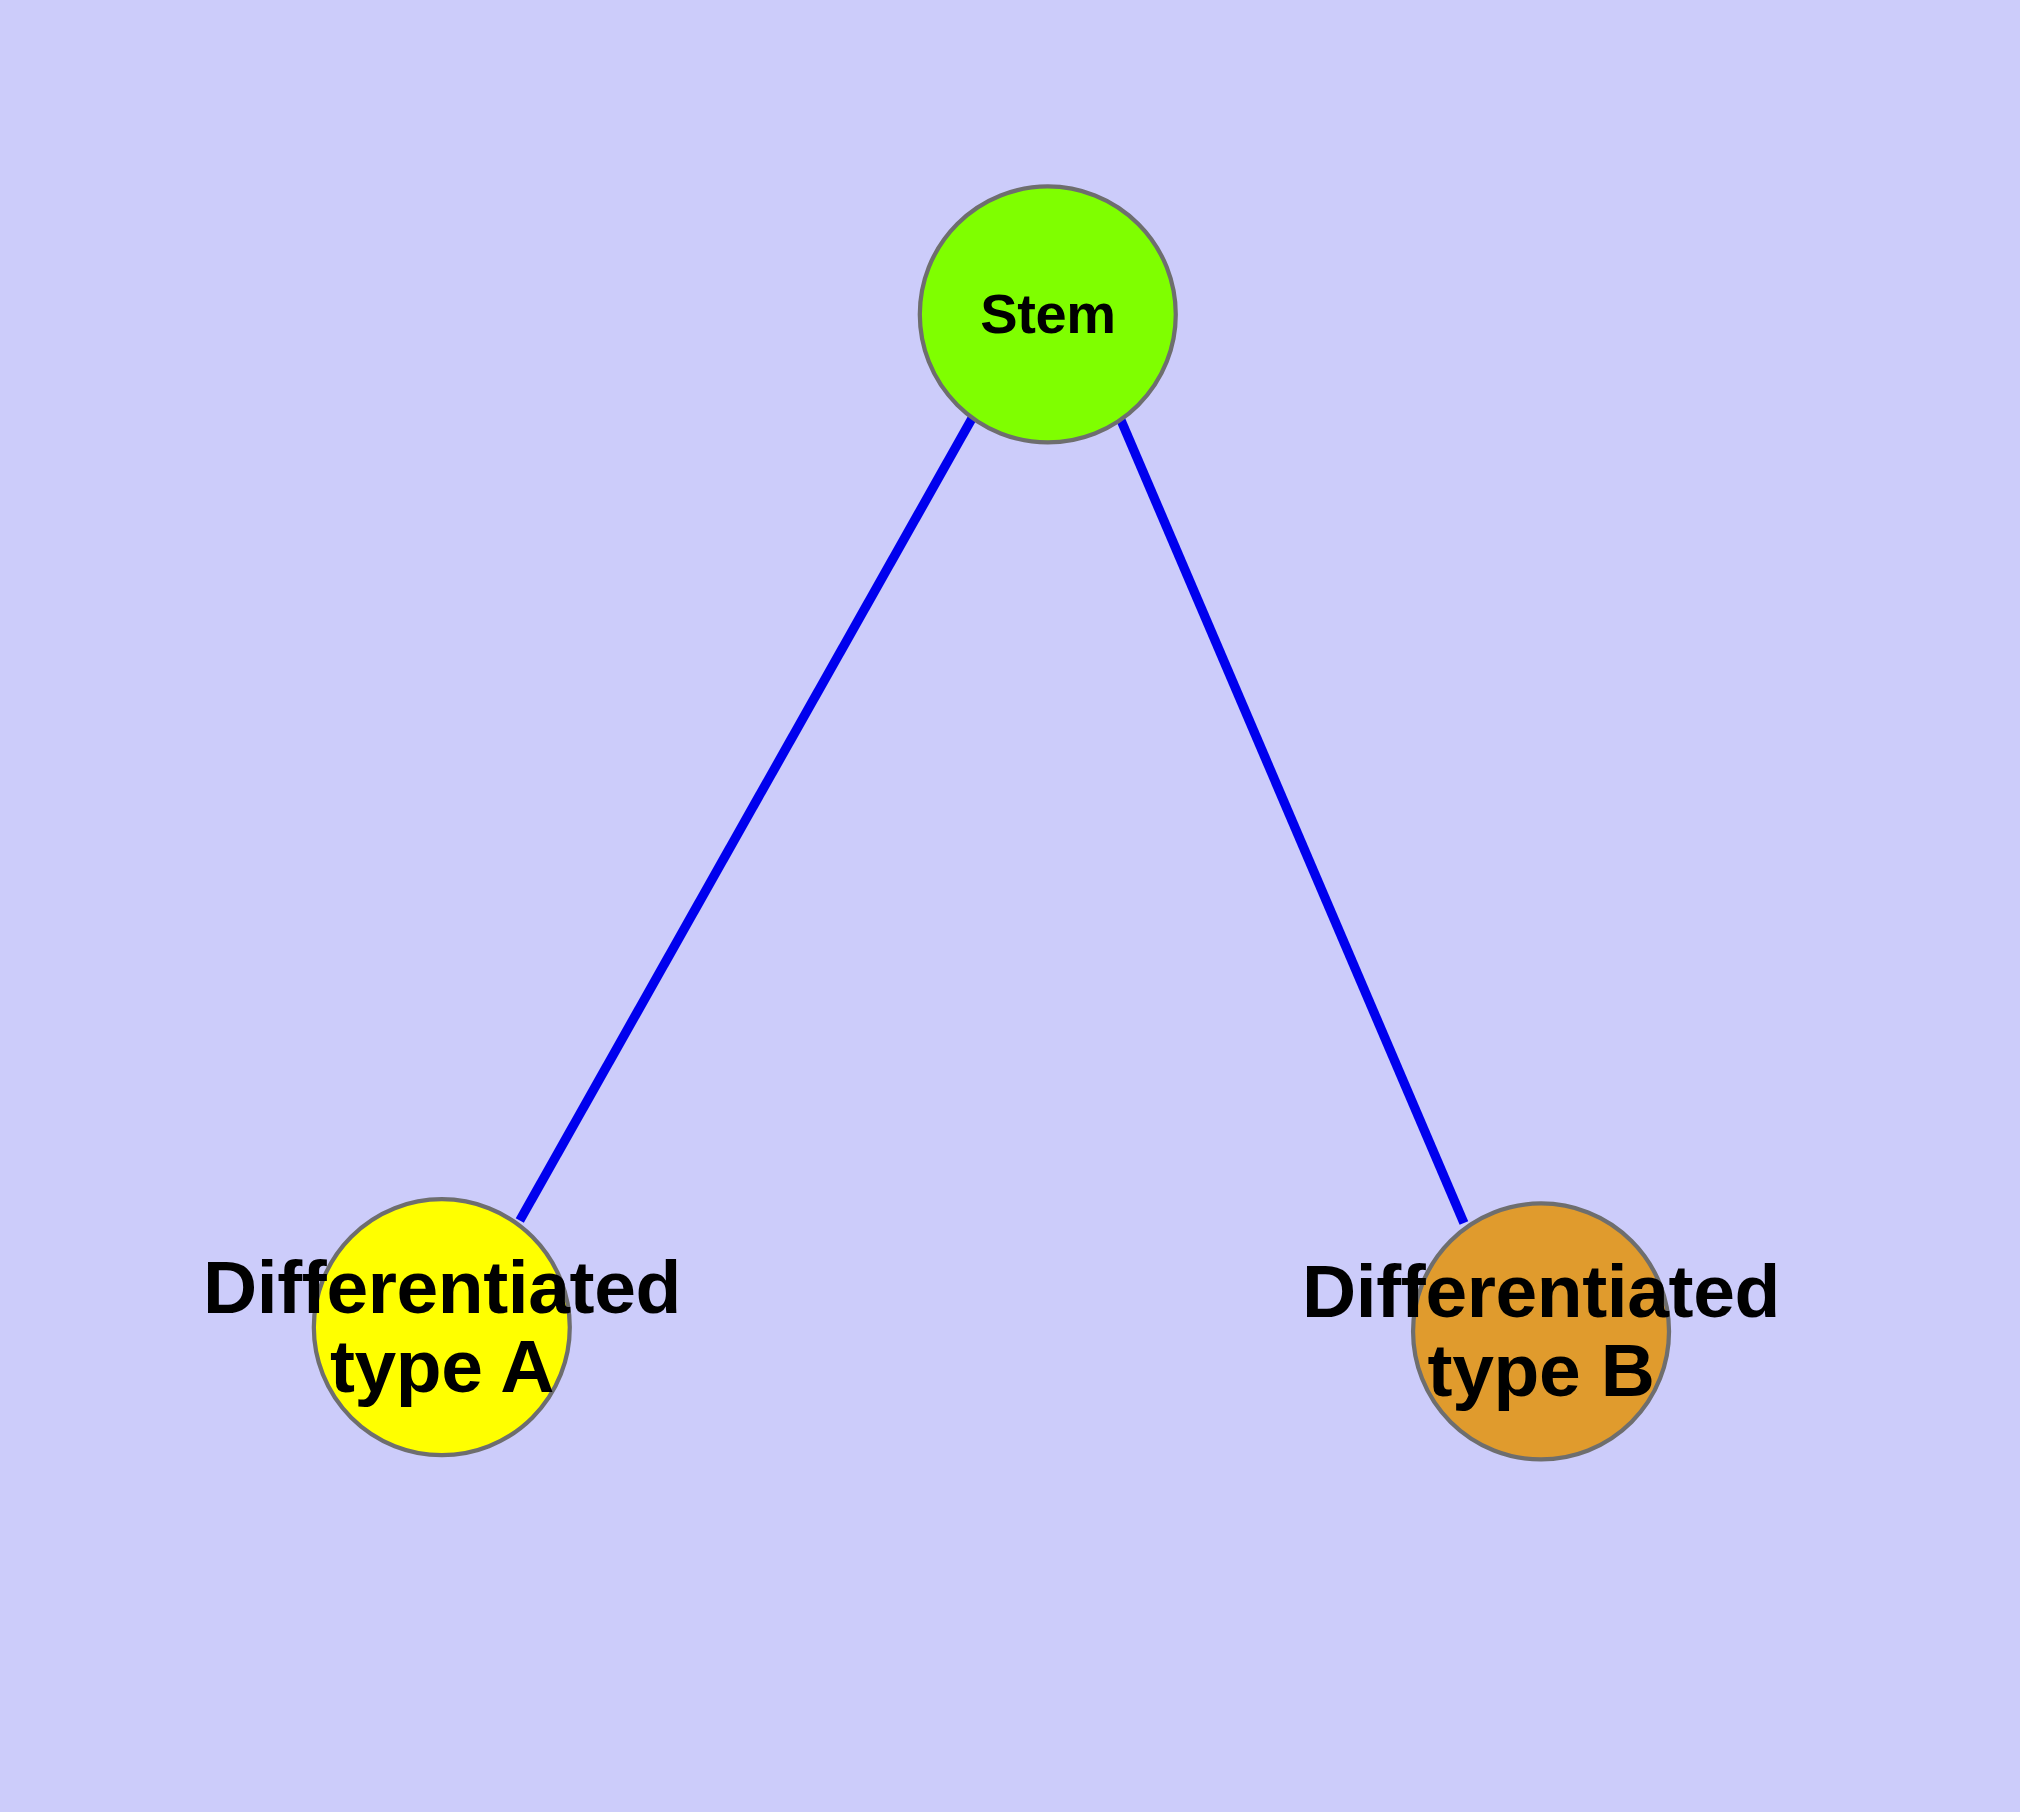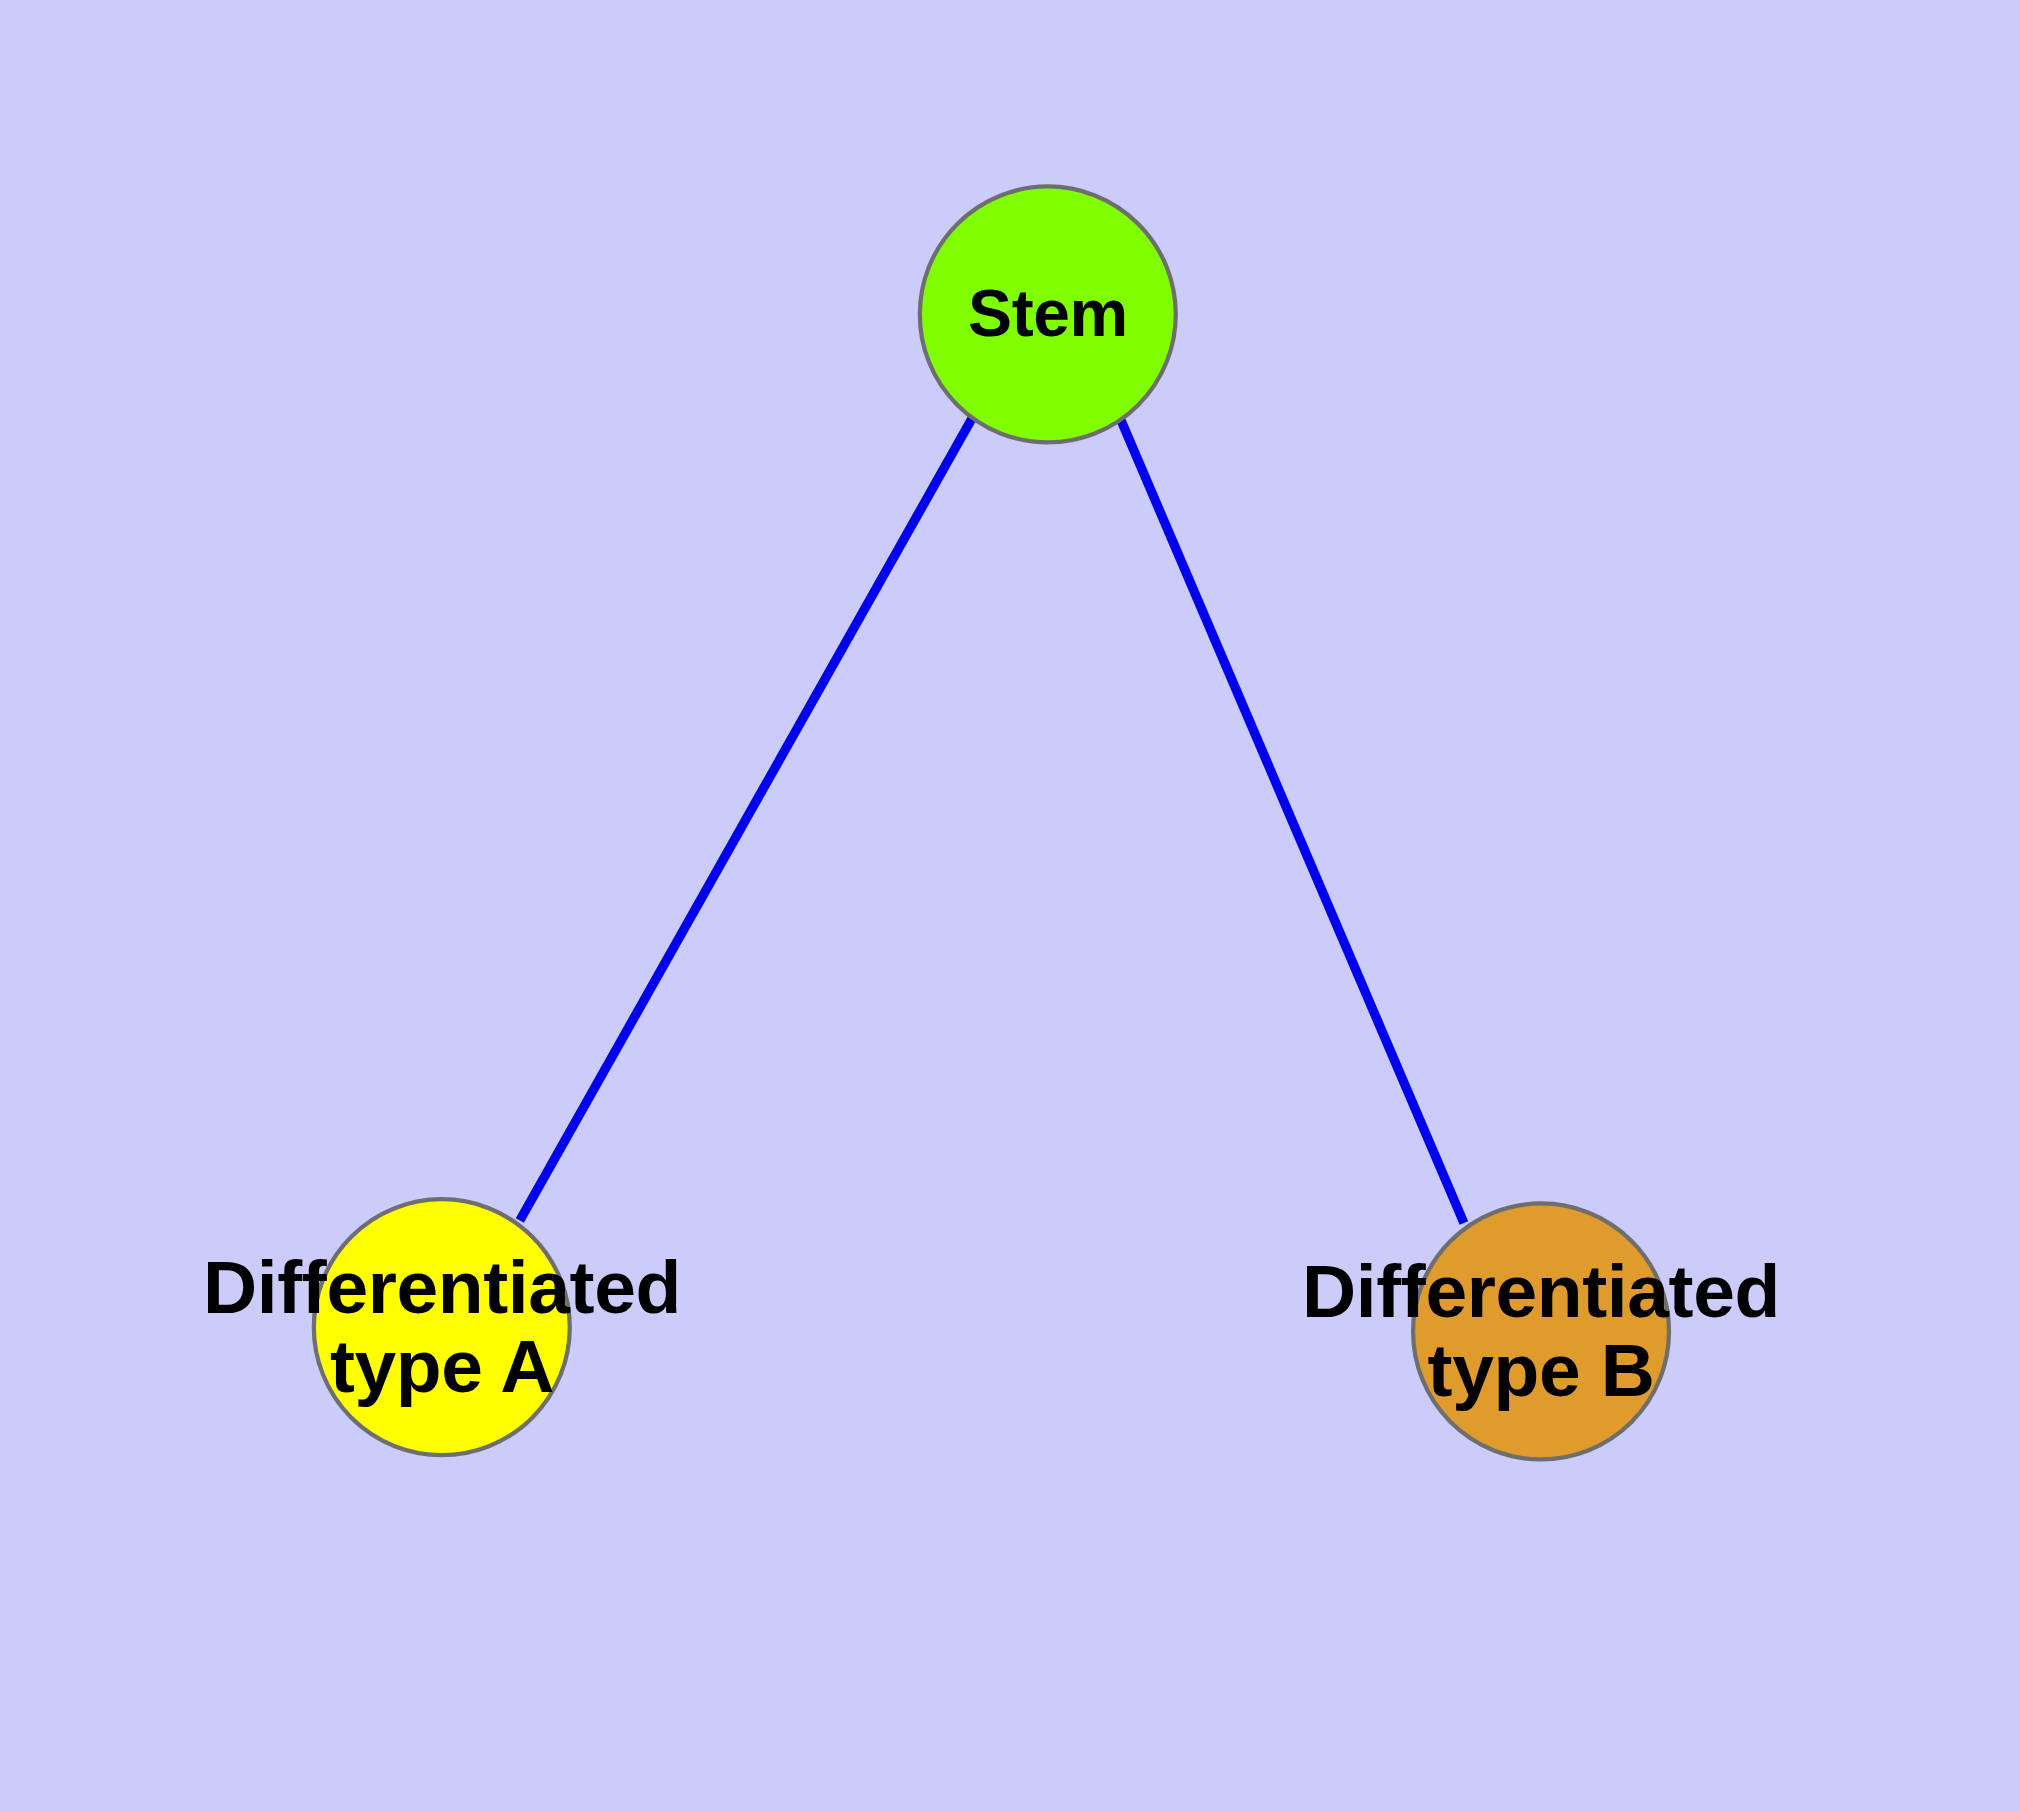--- a/index.html
+++ b/index.html
@@ -56,21 +56,21 @@
       <line class="edge-line" id="edge-0" x1="1147" y1="493" x2="613" y2="1440" stroke="#0000ee" stroke-width="11"></line>
       <line class="edge-line" id="edge-1" x1="1322" y1="495" x2="1727" y2="1443" stroke="#0000ee" stroke-width="11"></line>
     </g>
     <g>
       <circle id="node-circle-0" cx="1236" cy="371" r="151" fill="#7fff00" stroke="#6e6e6e" stroke-width="5"></circle>
       <circle id="node-circle-1" cx="521" cy="1566" r="151" fill="#ffff00" stroke="#6e6e6e" stroke-width="5"></circle>
       <circle id="node-circle-2" cx="1818" cy="1571" r="151" fill="#e09b2d" stroke="#6e6e6e" stroke-width="5"></circle>
     </g>
   </svg>
 
-  <div class="node-label label-stem" id="node-label-0" style="left: 1048px; top: 314px; font-size: 66px; color: rgb(0, 0, 0);">Stem</div>
+  <div class="node-label label-stem" id="node-label-0" style="left: 1048px; top: 314px; font-size: 56px; color: rgb(0, 0, 0);">Stem</div>
 
   <div class="node-label label-wide" id="node-label-1" style="left: 442px; top: 1327px; font-size: 75px; color: rgb(0, 0, 0);">Differentiated
 type A</div>
 
   <div class="node-label label-wide" id="node-label-2" style="left: 1541px; top: 1331px; font-size: 75px; color: rgb(0, 0, 0);">Differentiated
 type B</div>
 
 </div>
 
 

